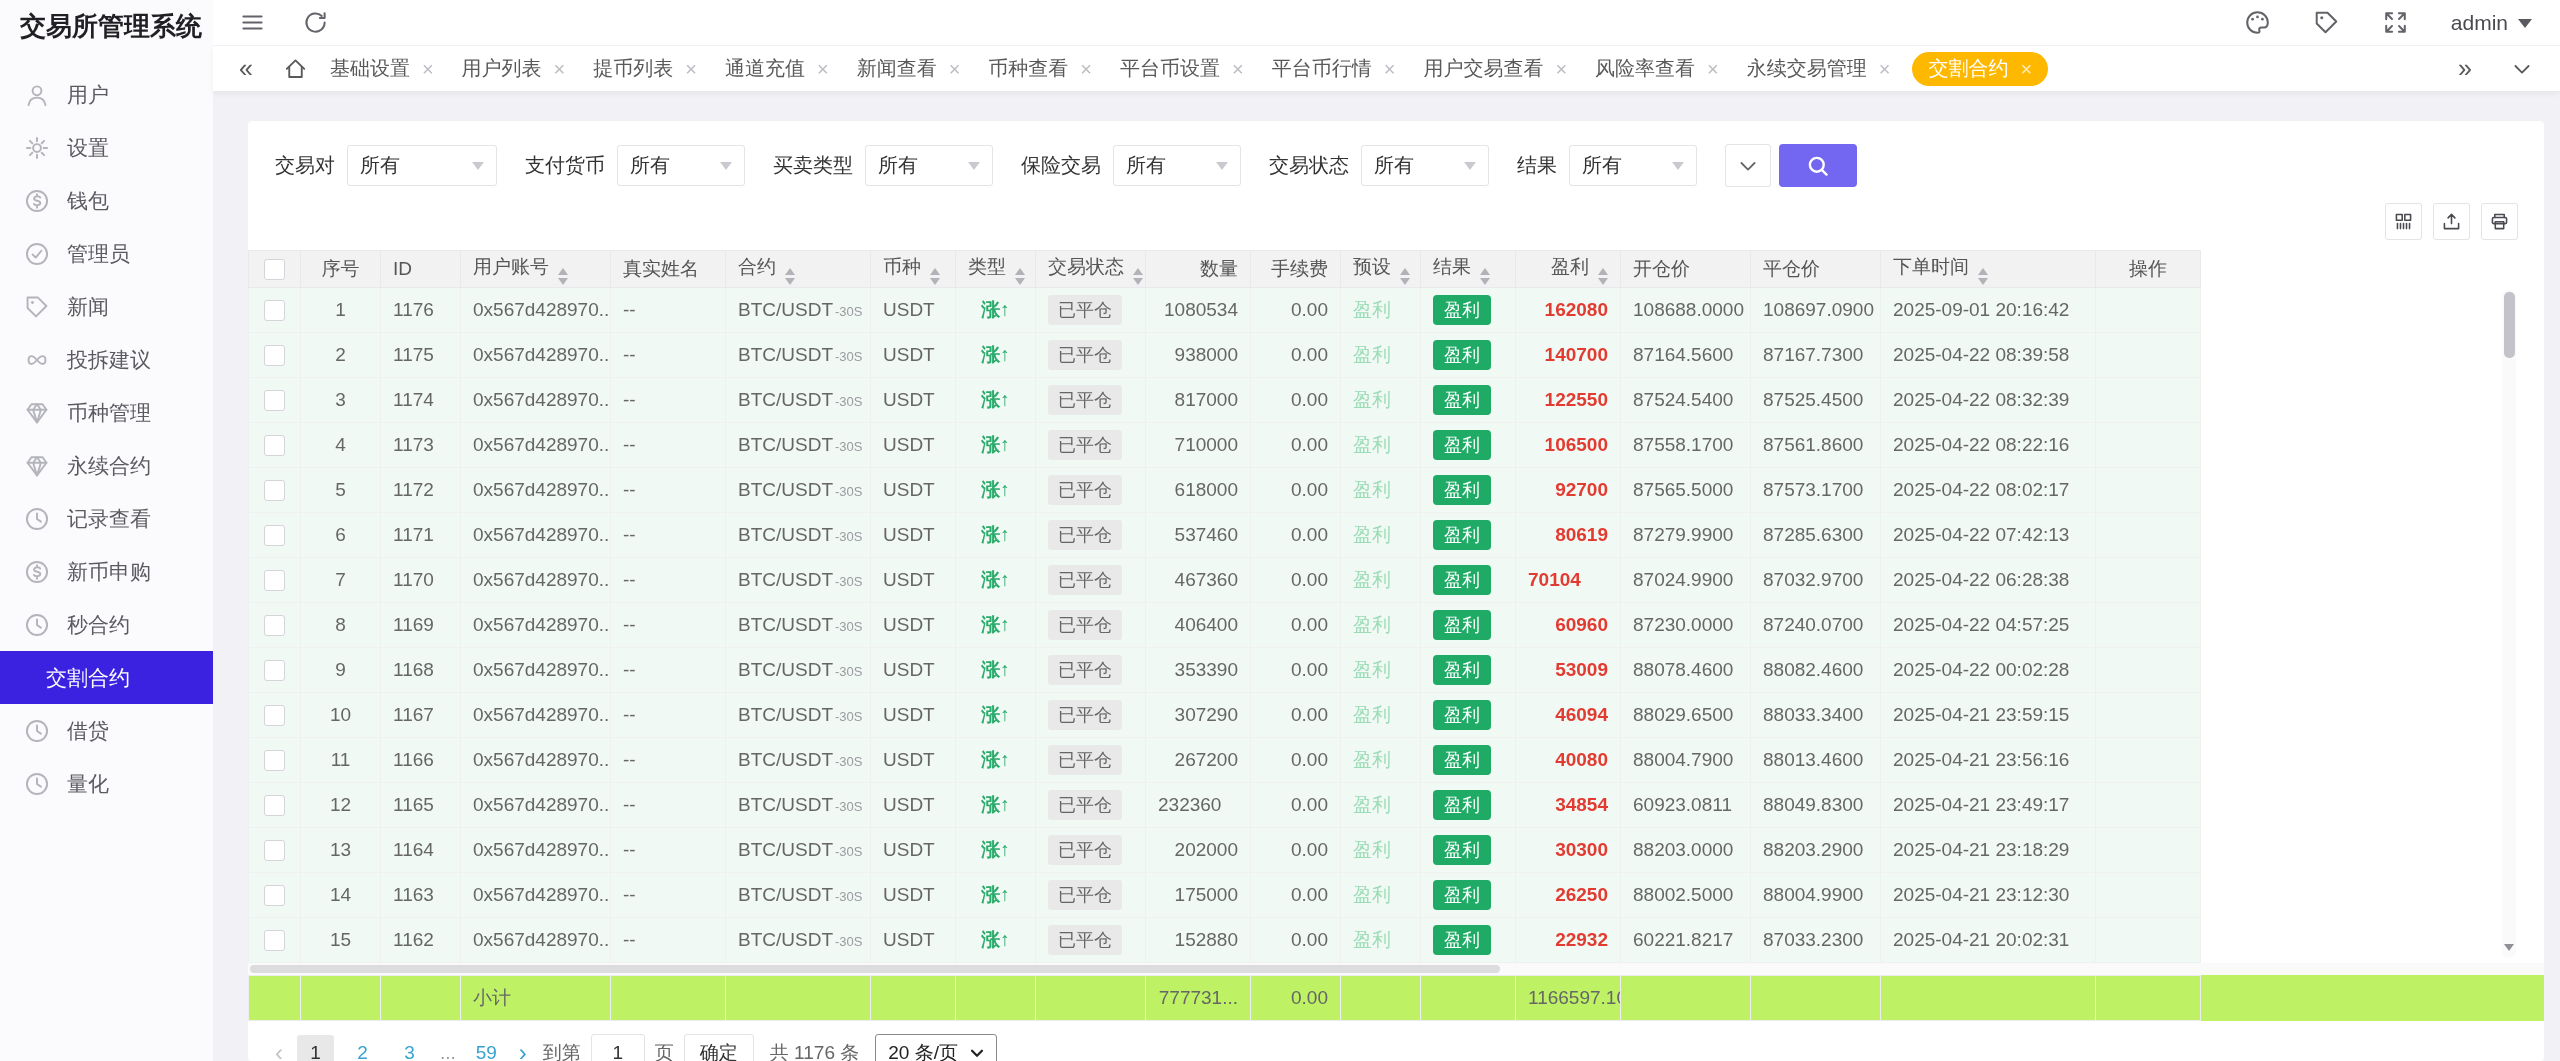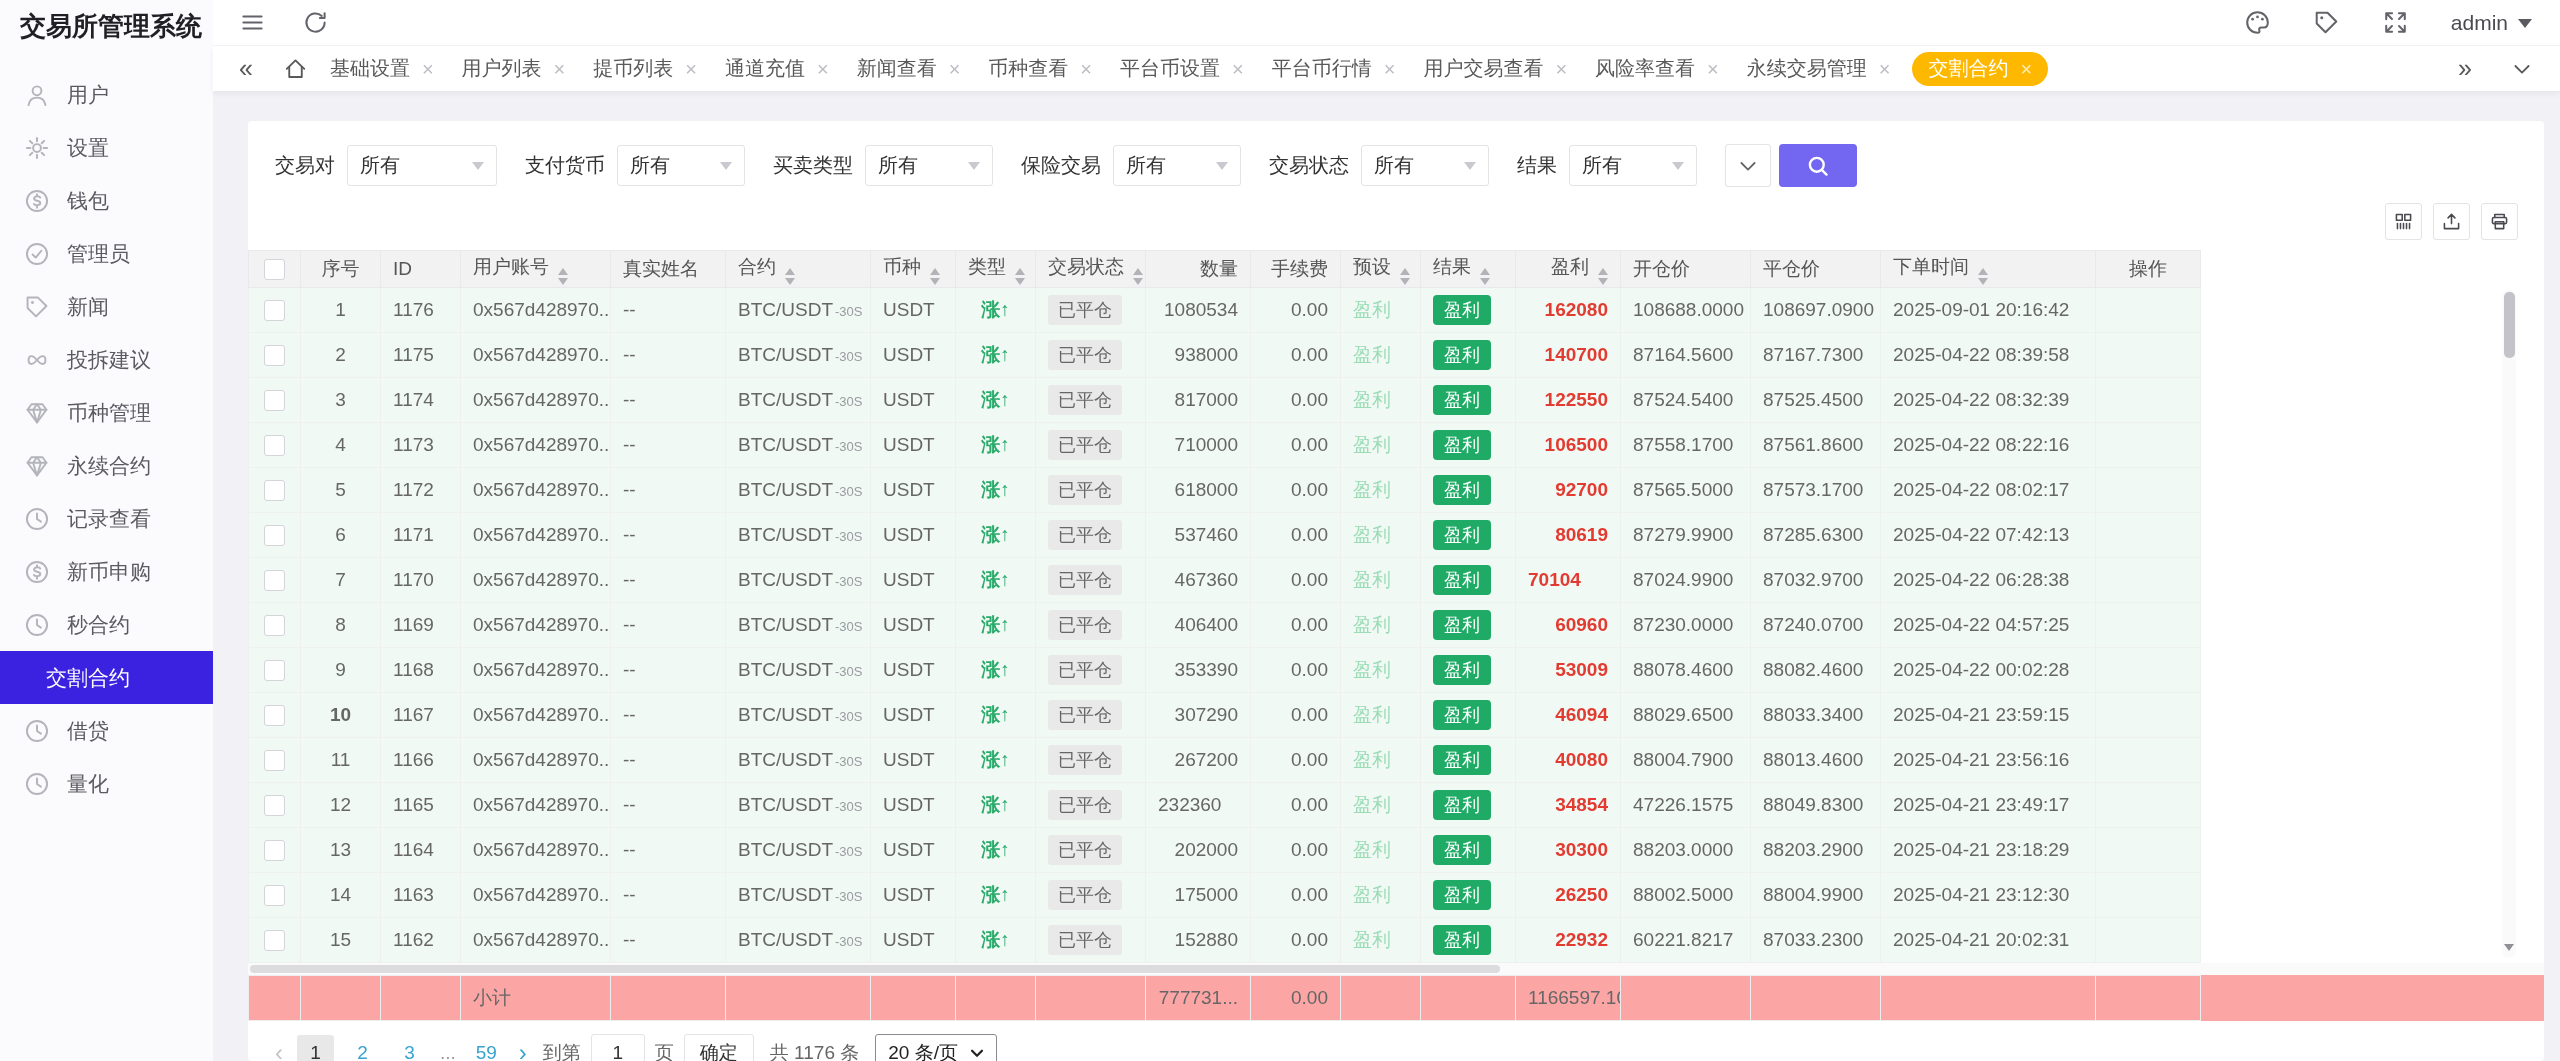--- a/index.html
+++ b/index.html
@@ -103,21 +103,21 @@
   .hscroll { height:12px; background:#fafafa; position:relative; }
   .hthumb { position:absolute; left:2px; top:2px; height:8px; width:1250px;
             background:#dcdcdf; border-radius:4px; }
   .vscroll { position:absolute; top:40px; right:28px; width:14px; height:668px;
              background:#fafafa; border-radius:7px; }
   .vthumb { position:absolute; top:2px; left:1.5px; width:11px; height:66px;
             background:#c3c3c9; border-radius:5px; cursor:pointer; }
   .varrow { position:absolute; bottom:2px; left:2px; width:0; height:0;
             border:5px solid transparent; border-top:7px solid #8f8f96; }
 
-  .subtotal-strip { background:#fca5a5; }
+  .subtotal-strip { background:#bef264; }
   .subtotal-strip td { background:transparent; border:1px solid #ededf0; }
 
   
   .pager { display:flex; align-items:center; padding:13px 0 0 27px; font-size:19px; color:#666; }
   .pages { display:flex; align-items:center; }
   .pg-arrow { font-size:24px; color:#c2c2c8; margin-right:14px; cursor:pointer; line-height:1; }
   .pg-arrow.next { color:#38a3cf; margin:0 16px 0 4px; }
   .pg-num { min-width:37px; height:37px; display:flex; align-items:center; justify-content:center;
             color:#38a3cf; border-radius:3px; margin-right:10px; cursor:pointer; }
   .pg-num.current { background:#e8e8e8; color:#333; }
@@ -699,21 +699,21 @@
                 <td><span class="preset">盈利</span></td>
                 <td><span class="badge-green">盈利</span></td>
                 <td style="text-align: right;"><span class="profit">53009</span></td>
                 <td>88078.4600</td>
                 <td>88082.4600</td>
                 <td>2025-04-22 00:02:28</td>
                 <td style="text-align: center;"></td>
               </tr>
               <tr class="row">
                 <td class="cb-cell"><span class="cb"></span></td>
-                <td style="text-align: center; font-weight: bold;">10</td>
+                <td style="text-align: center;">10</td>
                 <td>1167</td>
                 <td>0x567d428970...</td>
                 <td>--</td>
                 <td><span class="contract">BTC/USDT<small>-30S</small></span></td>
                 <td>USDT</td>
                 <td style="text-align: center;"><span class="type-up">涨↑</span></td>
                 <td><span class="badge-gray">已平仓</span></td>
                 <td style="text-align: right;">307290</td>
                 <td style="text-align: right;">0.00</td>
                 <td><span class="preset">盈利</span></td>
@@ -752,21 +752,21 @@
                 <td>--</td>
                 <td><span class="contract">BTC/USDT<small>-30S</small></span></td>
                 <td>USDT</td>
                 <td style="text-align: center;"><span class="type-up">涨↑</span></td>
                 <td><span class="badge-gray">已平仓</span></td>
                 <td style="text-align: left;">232360</td>
                 <td style="text-align: right;">0.00</td>
                 <td><span class="preset">盈利</span></td>
                 <td><span class="badge-green">盈利</span></td>
                 <td style="text-align: right;"><span class="profit">34854</span></td>
-                <td>47226.1575</td>
+                <td>60923.0811</td>
                 <td>88049.8300</td>
                 <td>2025-04-21 23:49:17</td>
                 <td style="text-align: center;"></td>
               </tr>
               <tr class="row">
                 <td class="cb-cell"><span class="cb"></span></td>
                 <td style="text-align: center;">13</td>
                 <td>1164</td>
                 <td>0x567d428970...</td>
                 <td>--</td>

